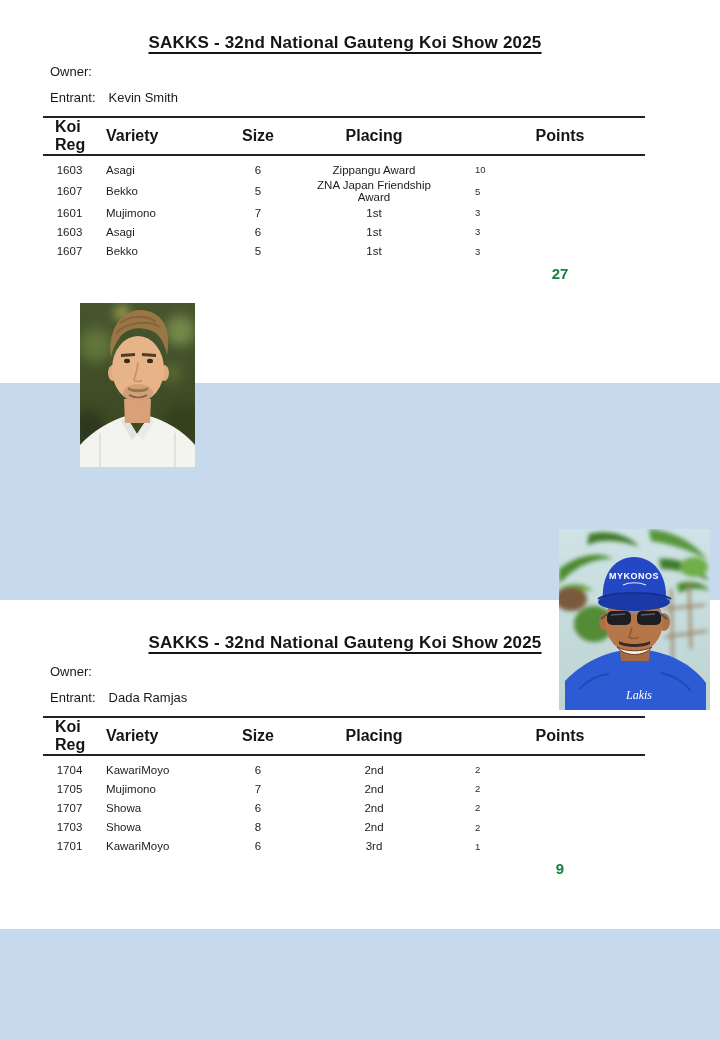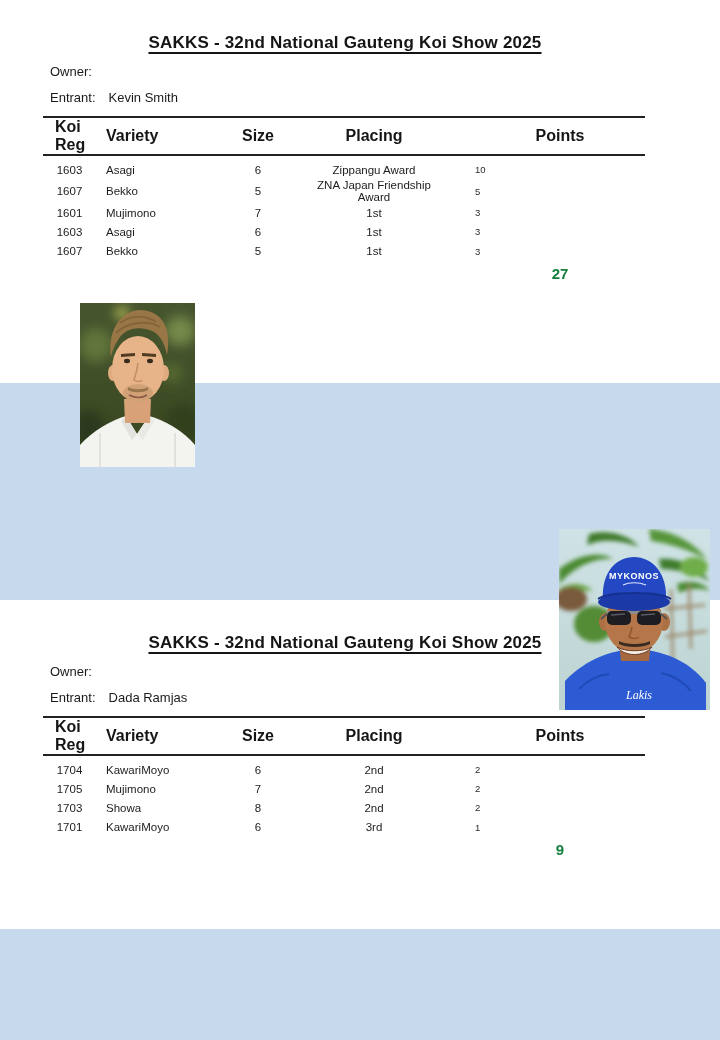--- a/index.html
+++ b/index.html
@@ -164,20 +164,27 @@
             <td class="c4">2</td>
           </tr>
           <tr>
             <td class="c0">1705</td>
             <td class="c1">Mujimono</td>
             <td class="c2">7</td>
             <td class="c3">2nd</td>
             <td class="c4">2</td>
           </tr>
           <tr>
+            <td class="c0">1707</td>
+            <td class="c1">Showa</td>
+            <td class="c2">6</td>
+            <td class="c3">2nd</td>
+            <td class="c4">2</td>
+          </tr>
+          <tr>
             <td class="c0">1703</td>
             <td class="c1">Showa</td>
             <td class="c2">8</td>
             <td class="c3">2nd</td>
             <td class="c4">2</td>
           </tr>
           <tr>
             <td class="c0">1701</td>
             <td class="c1">KawariMoyo</td>
             <td class="c2">6</td>

